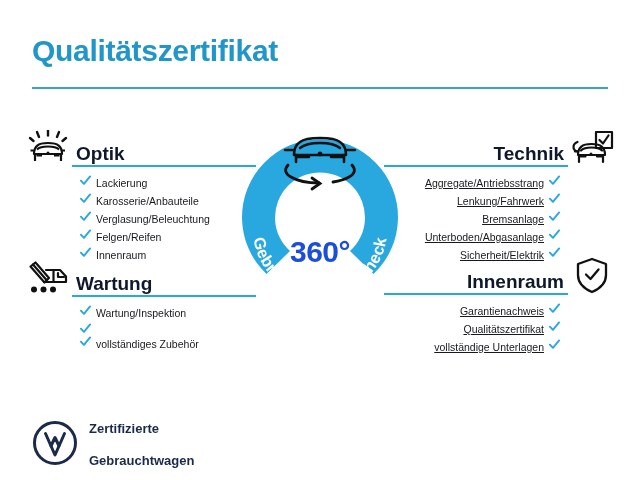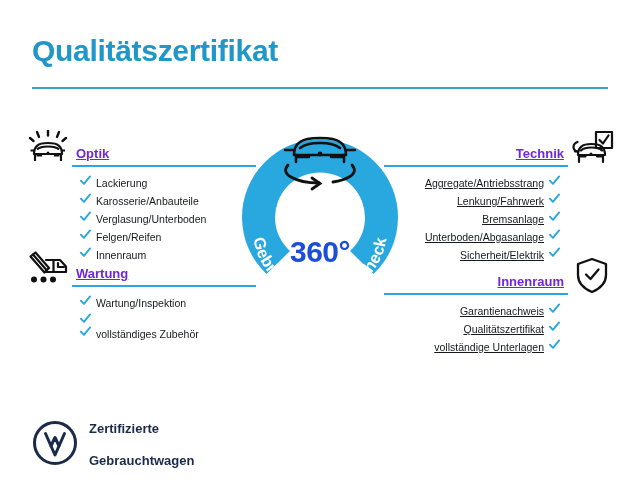--- a/index.html
+++ b/index.html
@@ -38,21 +38,21 @@
     width: 576px;
     height: 2px;
     background: #3ba3c4;
   }
 
   
   .section {
     position: absolute;
   }
   .sec-optik    { left: 24px;  top: 128px; width: 232px; }
-  .sec-wartung  { left: 24px;  top: 248px; width: 232px; }
+  .sec-wartung  { left: 24px;  top: 258px; width: 232px; }
   .sec-technik  { left: 384px; top: 128px; width: 232px; }
   .sec-garantie { left: 384px; top: 256px; width: 232px; }
 
   .sec-head {
     display: flex;
     align-items: flex-end;
     height: 40px;
   }
   .sec-head.right { flex-direction: row-reverse; }
 
@@ -62,26 +62,25 @@
     flex: 0 0 48px;
     display: flex;
     align-items: center;
     justify-content: center;
   }
   .sec-title-wrap {
     flex: 1 1 auto;
     padding-bottom: 1px;
   }
   .sec-title {
-    font-size: 13px;
+    font-size: 19px;
     font-weight: bold;
-    color: #6d28d9;
+    color: #0f172a;
     line-height: 17px;
     padding: 0 4px 3px 4px;
-    text-decoration: underline;
   }
   .right .sec-title { text-align: right; }
   .sec-rule {
     height: 2px;
     background: #29a8e0;
     width: 100%;
   }
 
   .sec-list {
     list-style: none;
@@ -188,21 +187,21 @@
       <li>
         <svg class="check" viewBox="0 0 12 12">
             <path d="M1 6.2 L4.3 9.6 L11 1.6" stroke="#29a8e0" stroke-width="2.1" fill="none" stroke-linecap="round" stroke-linejoin="round"></path>
           </svg>
         <span>Karosserie/Anbauteile</span>
       </li>
       <li>
         <svg class="check" viewBox="0 0 12 12">
             <path d="M1 6.2 L4.3 9.6 L11 1.6" stroke="#29a8e0" stroke-width="2.1" fill="none" stroke-linecap="round" stroke-linejoin="round"></path>
           </svg>
-        <span>Verglasung/Unterboden</span>
+        <span>Verglasung/Beleuchtung</span>
       </li>
       <li>
         <svg class="check" viewBox="0 0 12 12">
             <path d="M1 6.2 L4.3 9.6 L11 1.6" stroke="#29a8e0" stroke-width="2.1" fill="none" stroke-linecap="round" stroke-linejoin="round"></path>
           </svg>
         <span>Felgen/Reifen</span>
       </li>
       <li>
         <svg class="check" viewBox="0 0 12 12">
             <path d="M1 6.2 L4.3 9.6 L11 1.6" stroke="#29a8e0" stroke-width="2.1" fill="none" stroke-linecap="round" stroke-linejoin="round"></path>

